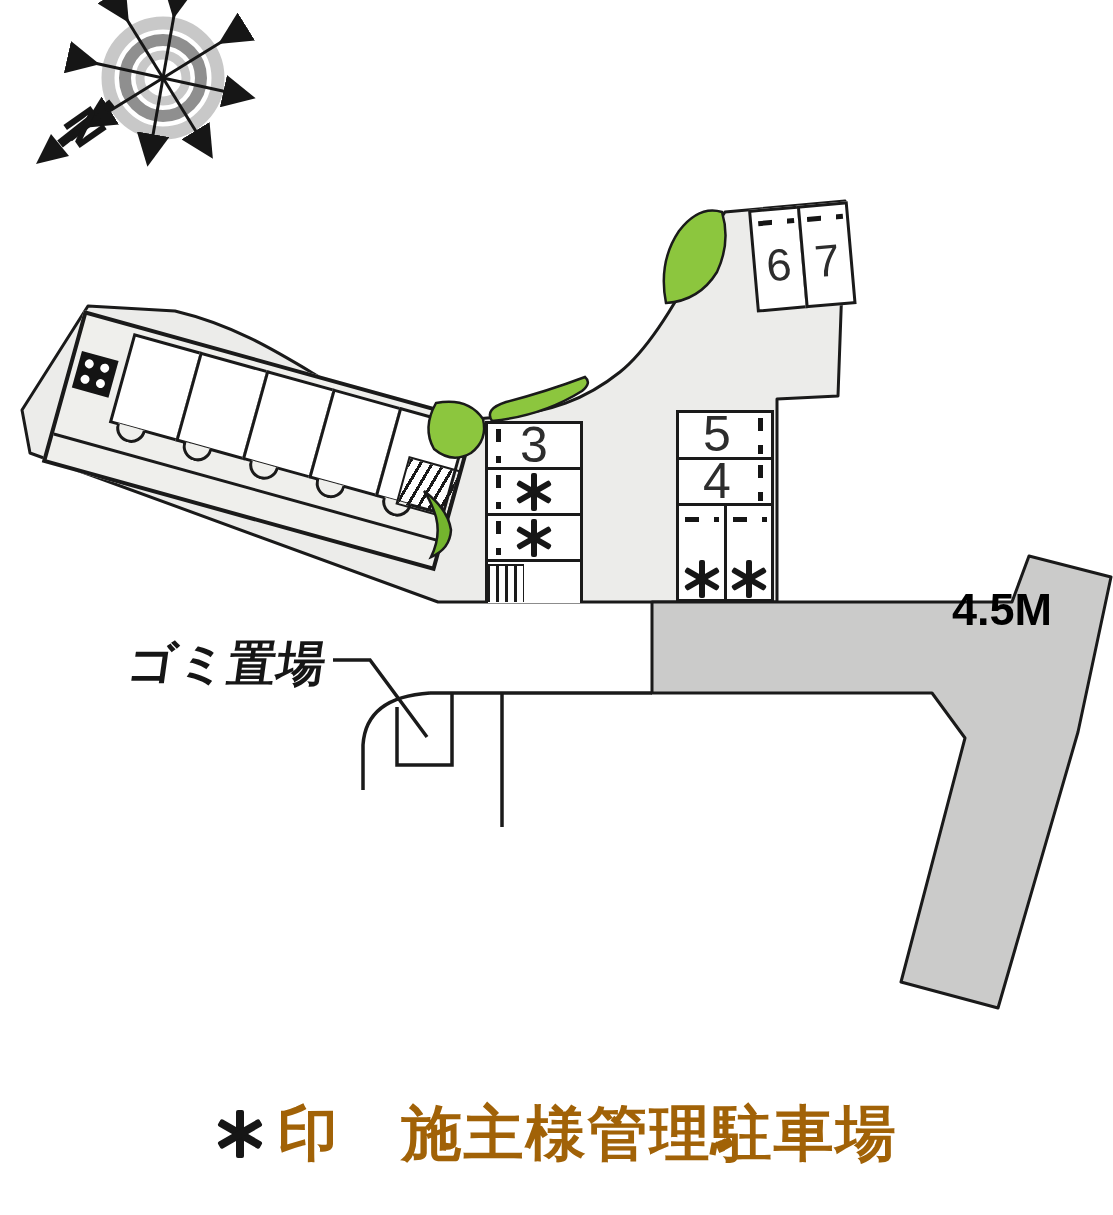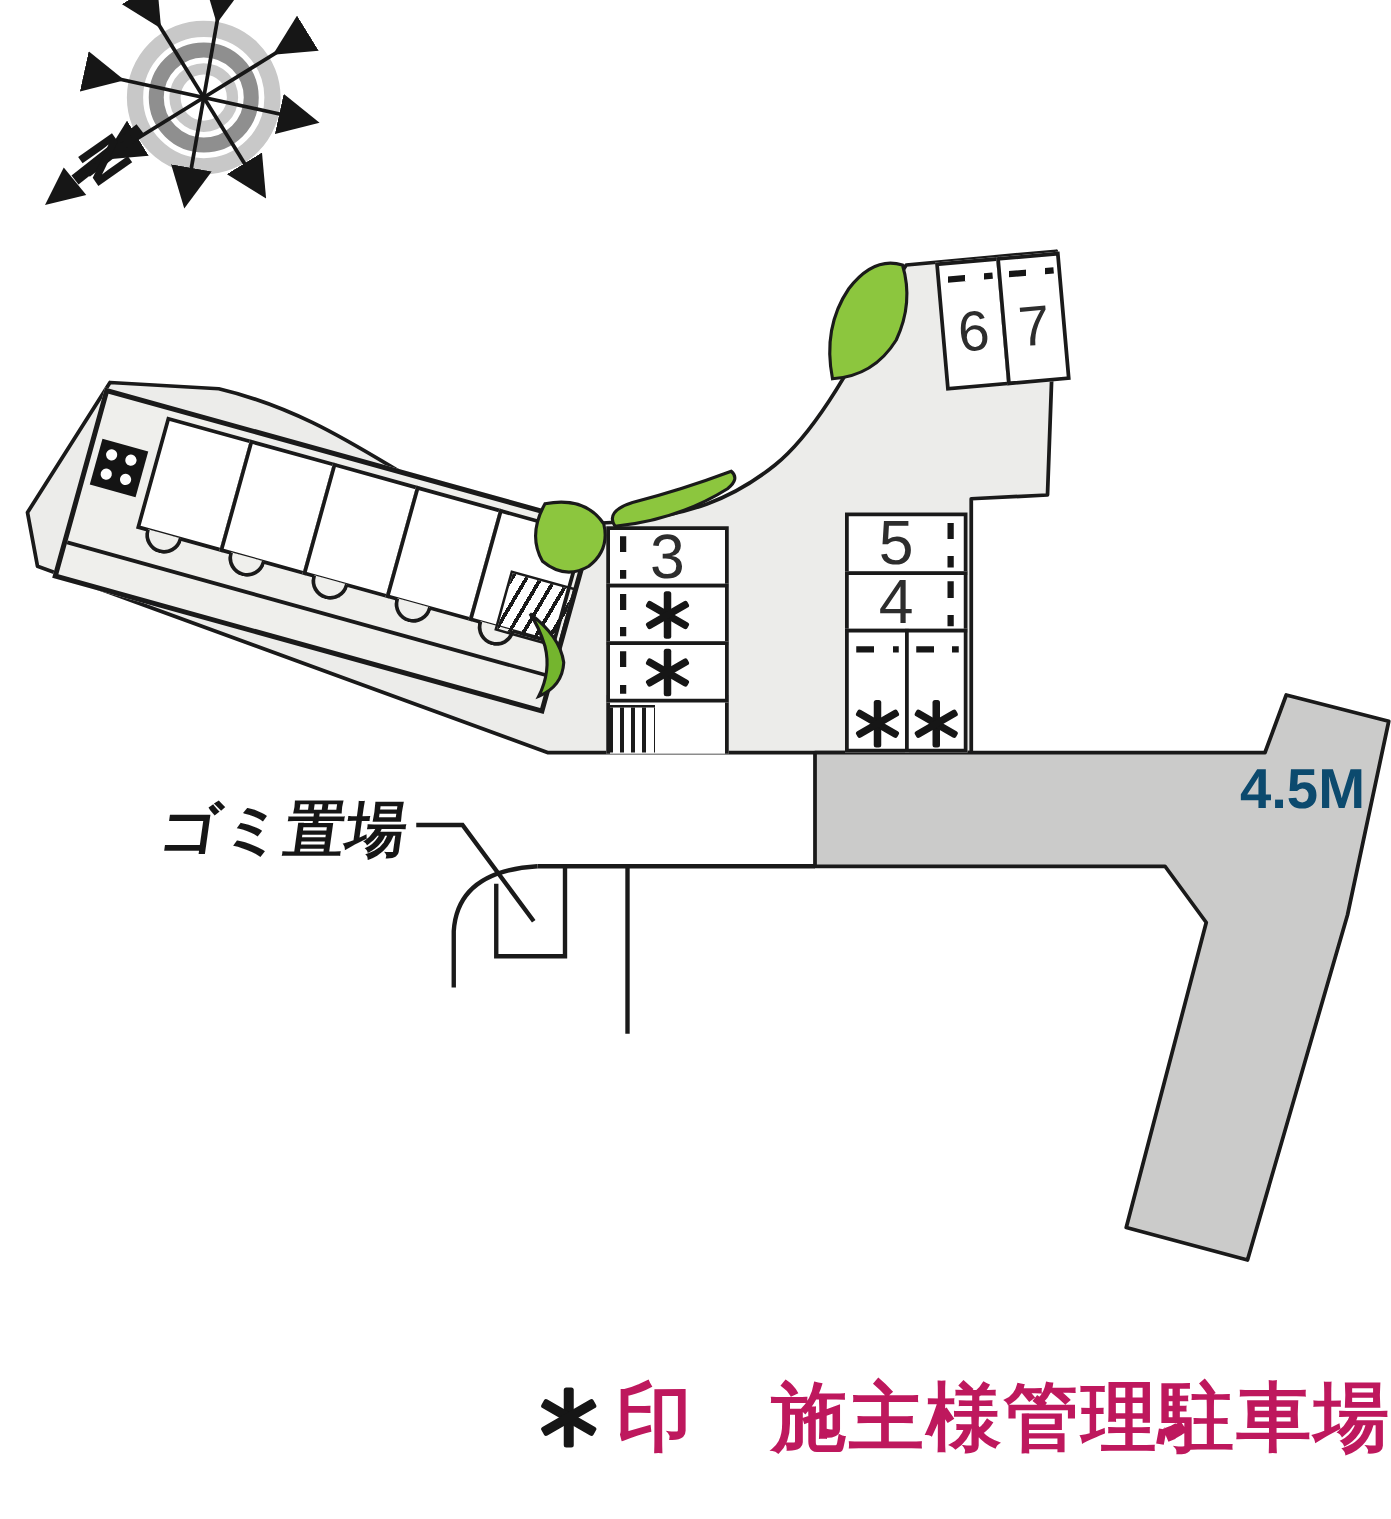--- a/index.html
+++ b/index.html
@@ -42,23 +42,23 @@
 
   #underlay-a{position:absolute;left:485px;top:556px;width:98px;height:47px;background:#ffffff;
               border-left:3px solid #1a1a1a;border-right:3px solid #1a1a1a;box-sizing:border-box;}
   #hatch-a{position:absolute;left:487px;top:564px;width:37px;height:38px;
            background:repeating-linear-gradient(to right,#1a1a1a 0 3px,transparent 3px 9px);
            border-top:2px solid #1a1a1a;box-sizing:border-box;}
 
   
   #trash-label{position:absolute;left:128px;top:632px;font-size:48px;font-weight:700;color:#161616;
                letter-spacing:1px;transform:skewX(-8deg);white-space:nowrap;}
-  #road-label{position:absolute;left:952px;top:604px;width:140px;text-align:right;
-              font-size:45px;font-weight:700;color:#0c4a6e;line-height:1.22;}
-  #caption{position:absolute;left:0;top:1094px;width:1113px;text-align:right;color:#be185d;
+  #road-label{position:absolute;left:952px;top:583px;width:140px;text-align:left;
+              font-size:45px;font-weight:700;color:#000000;line-height:1.22;}
+  #caption{position:absolute;left:0;top:1094px;width:1113px;text-align:center;color:#a16207;
            font-size:60px;font-weight:700;letter-spacing:2px;white-space:nowrap;}
   #caption .ast{vertical-align:-4px;margin-right:14px;}
 </style>
 </head>
 <body>
 
 <div id="canvas">
 
   <svg width="1113" height="1215" viewBox="0 0 1113 1215">
     <defs>

